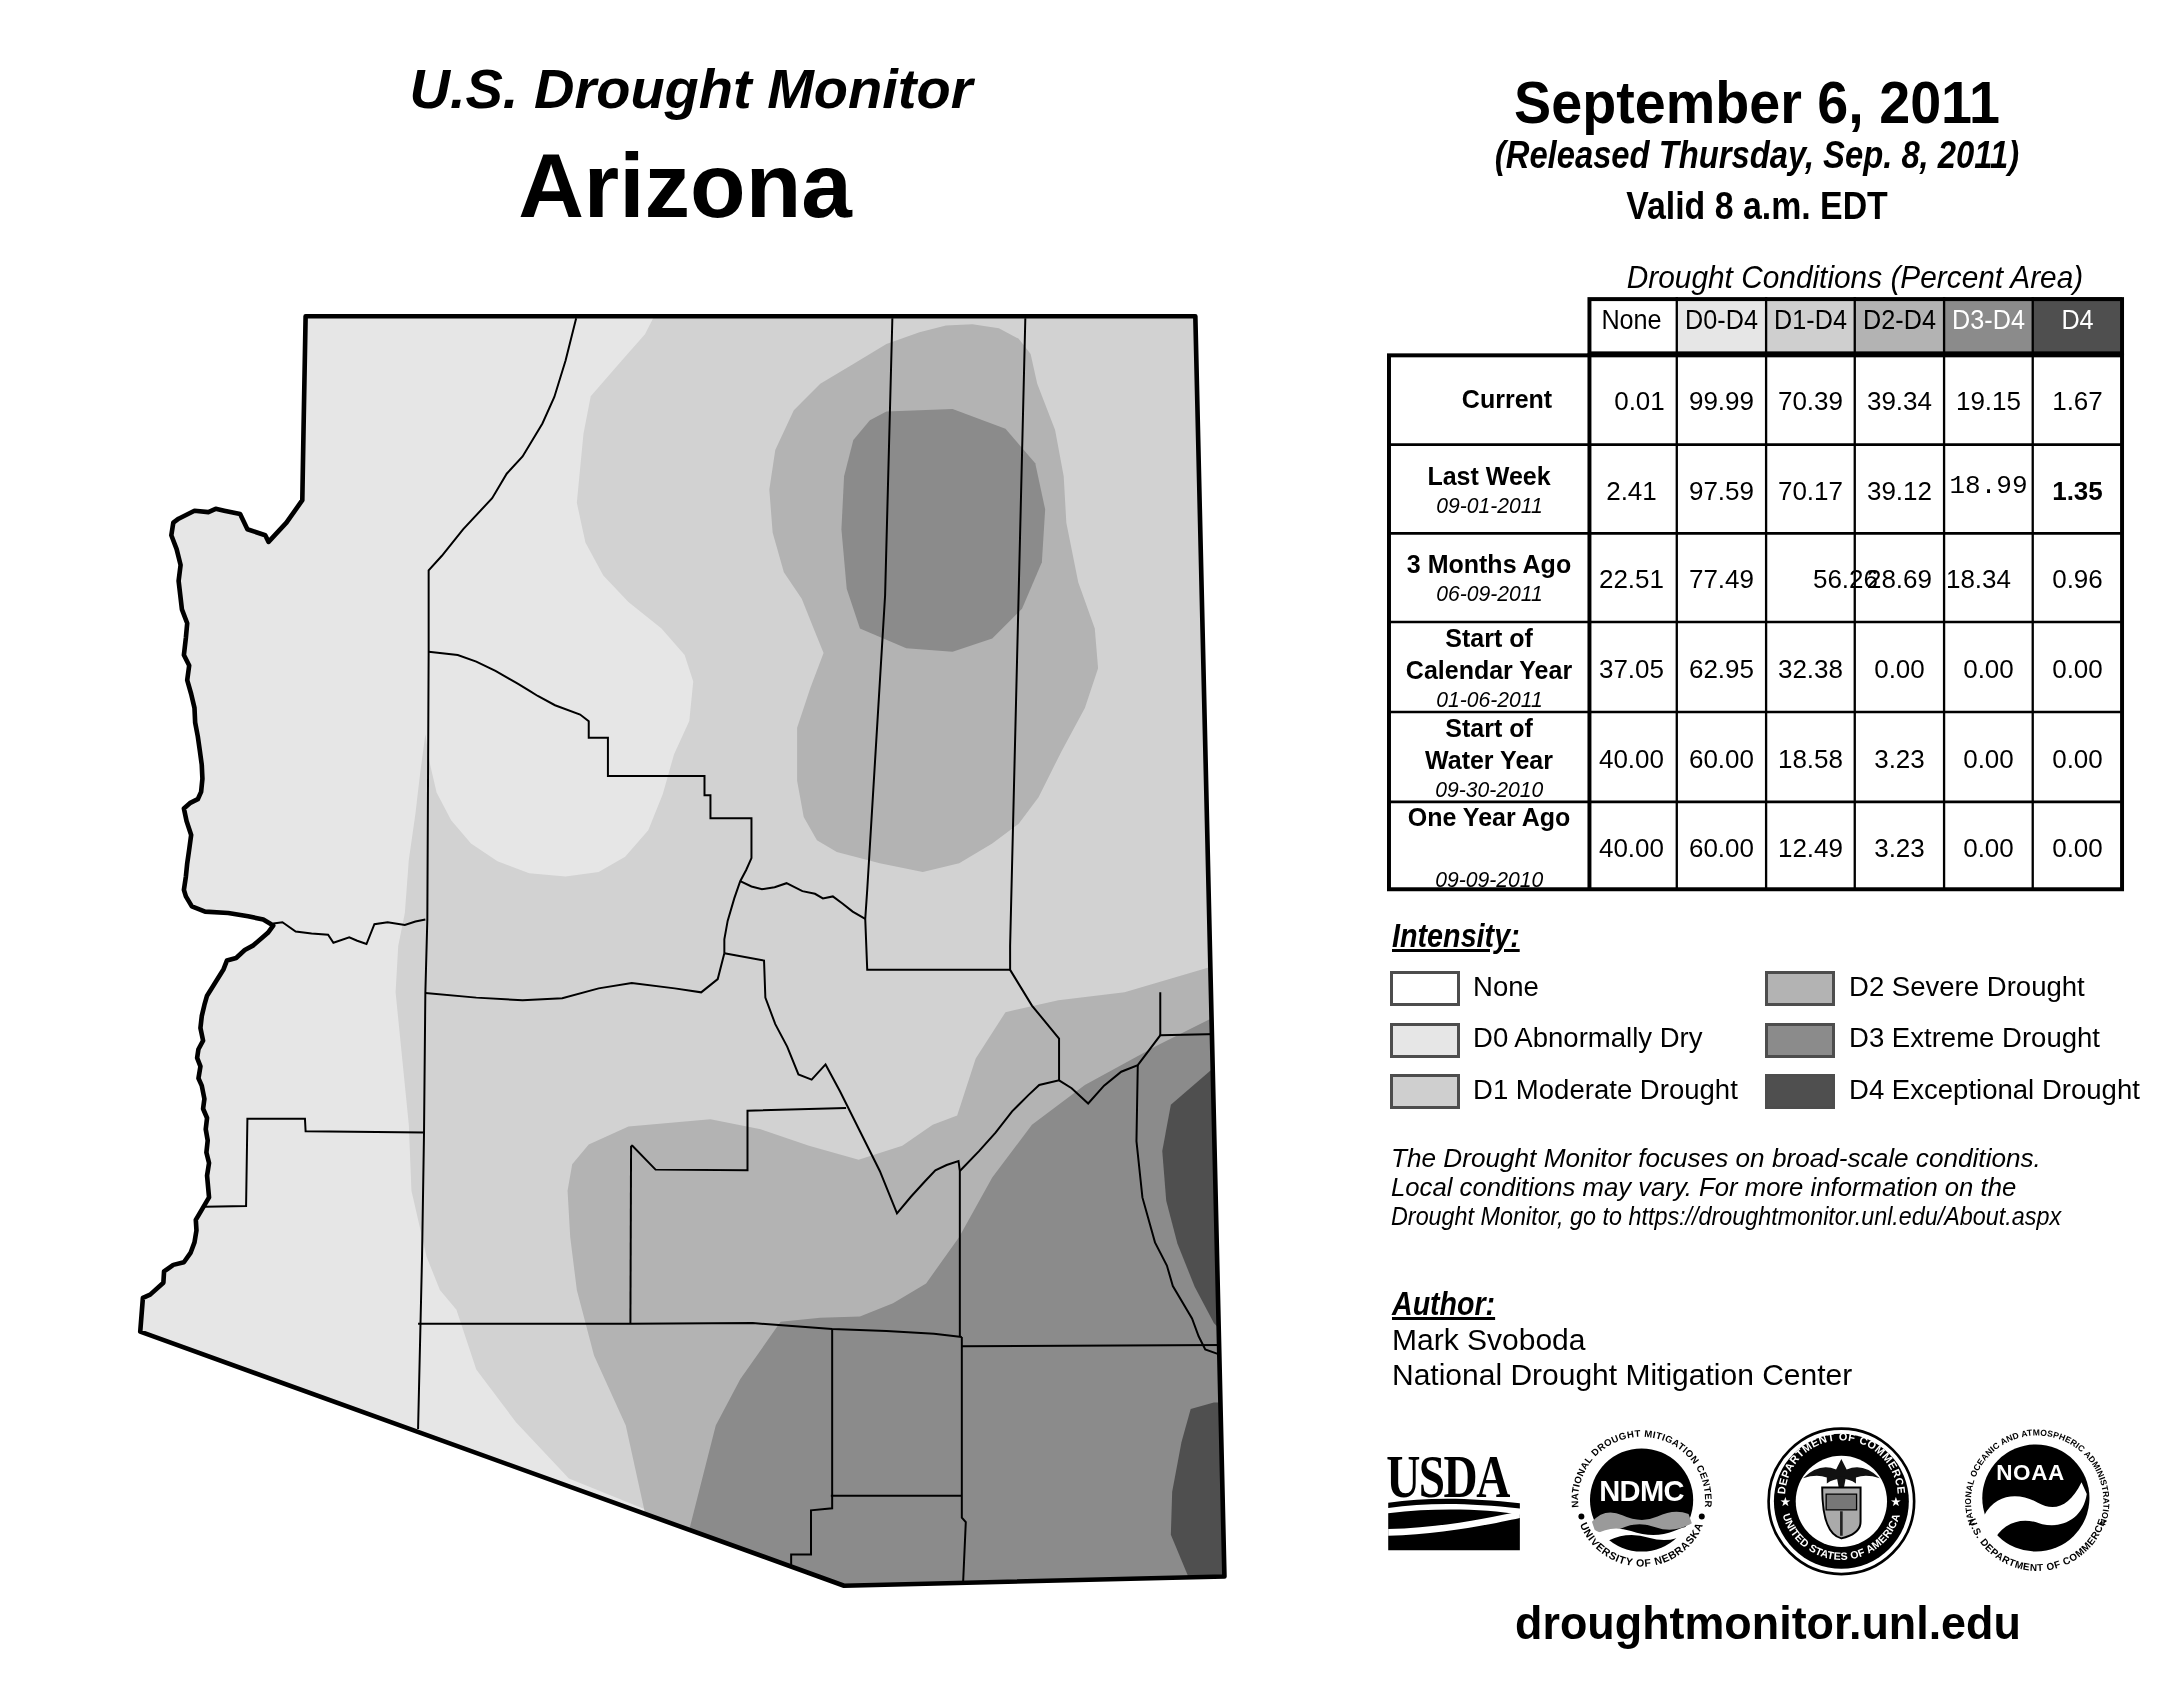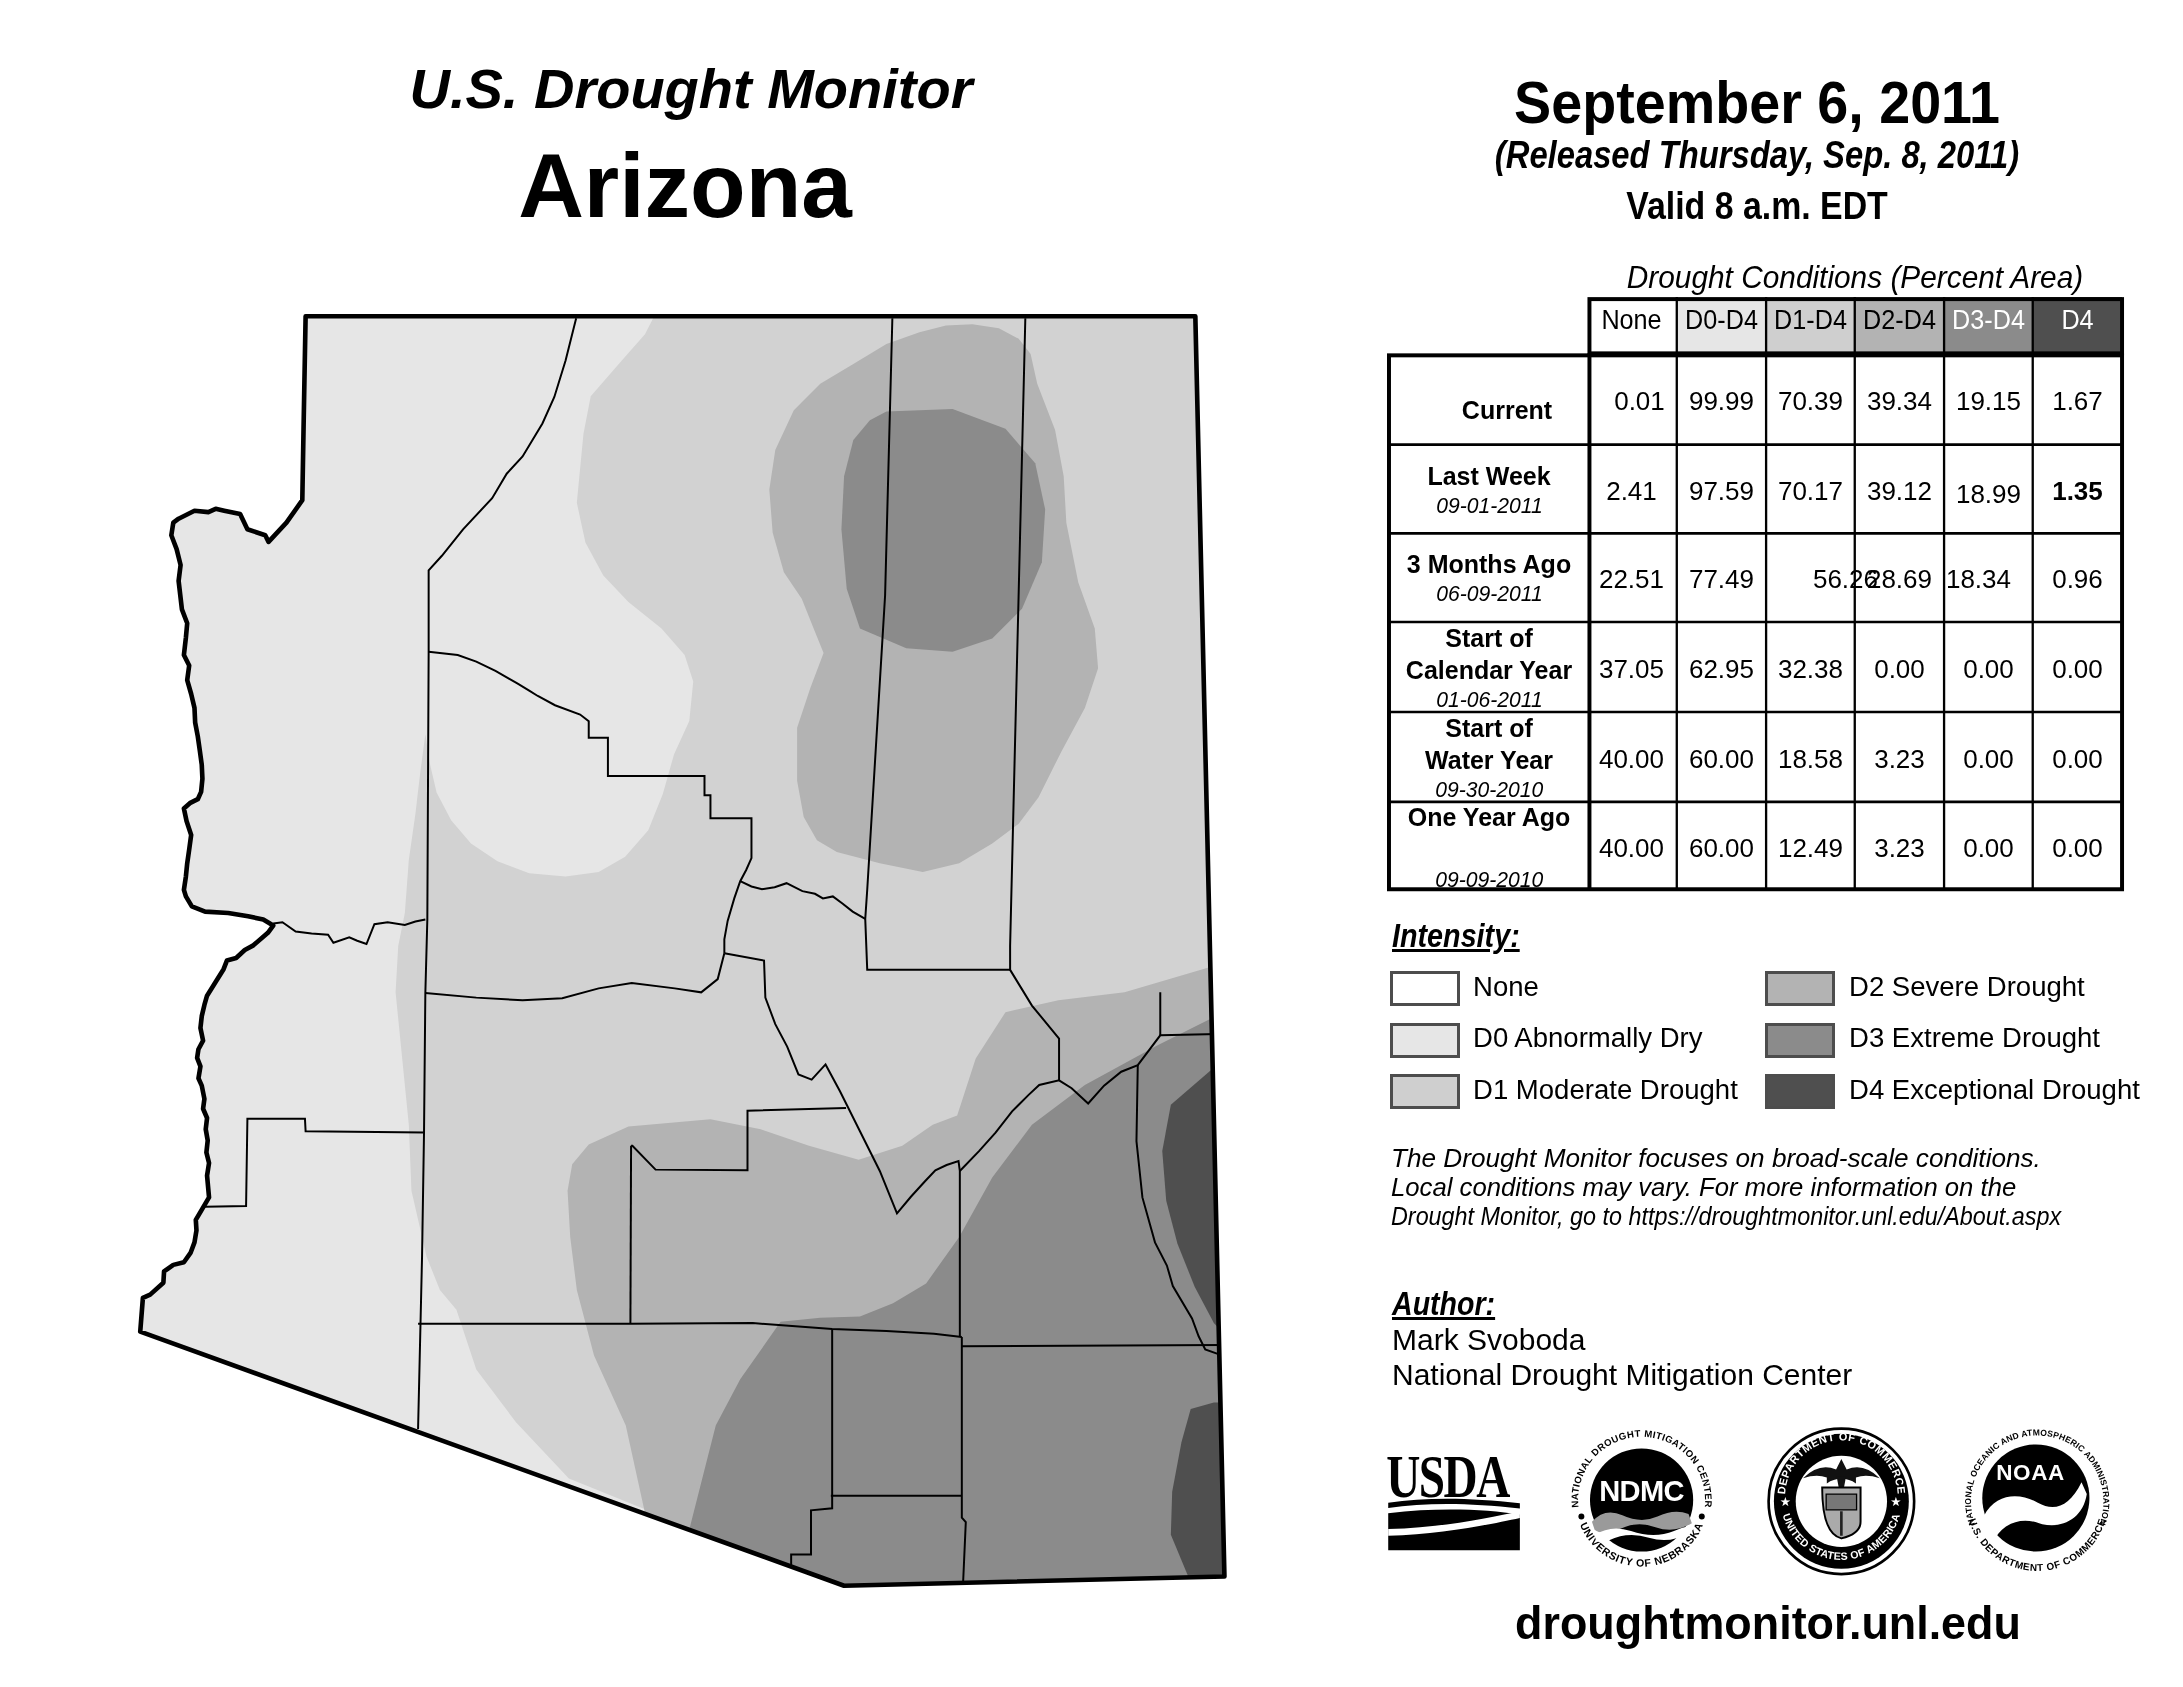--- a/index.html
+++ b/index.html
@@ -191,39 +191,39 @@
       <line x1="976" y1="0" x2="976" y2="895" stroke-width="3.5"></line>
 
       <line x1="3" y1="223" x2="1111" y2="223" stroke-width="4"></line>
       <line x1="3" y1="357" x2="1111" y2="357" stroke-width="4"></line>
       <line x1="3" y1="491" x2="1111" y2="491" stroke-width="4"></line>
       <line x1="3" y1="627" x2="1111" y2="627" stroke-width="4"></line>
       <line x1="3" y1="763" x2="1111" y2="763" stroke-width="4"></line>
     </g>
   </svg>
 
-  <div class="abs" style="left:4px;top:56px;width:232px;height:91px;display:flex;flex-direction:column;justify-content:center;align-items:center;text-align:left;margin-top:11px;">
+  <div class="abs" style="left:4px;top:56px;width:232px;height:91px;display:flex;flex-direction:column;justify-content:center;align-items:center;text-align:left;">
       <div style="font-size:25px;font-weight:bold;line-height:32px;">Current</div>
     </div>
   <div class="abs ctr" style="left:200px;top:91px;width:105px;font-size:26px;line-height:1;">0.01</div>
   <div class="abs ctr" style="left:290px;top:91px;width:89px;font-size:26px;line-height:1;">99.99</div>
   <div class="abs ctr" style="left:379px;top:91px;width:89px;font-size:26px;line-height:1;">70.39</div>
   <div class="abs ctr" style="left:468px;top:91px;width:89px;font-size:26px;line-height:1;">39.34</div>
   <div class="abs ctr" style="left:557px;top:91px;width:89px;font-size:26px;line-height:1;">19.15</div>
   <div class="abs ctr" style="left:646px;top:91px;width:89px;font-size:26px;line-height:1;">1.67</div>
 
   <div class="abs" style="left:4px;top:148px;width:196px;height:89px;display:flex;flex-direction:column;justify-content:center;align-items:center;text-align:center;">
       <div style="font-size:25px;font-weight:bold;line-height:32px;">Last Week</div>
       <div style="font-size:22px;font-style:italic;line-height:27px;transform:scaleX(0.96);">09-01-2011</div>
     </div>
   <div class="abs ctr" style="left:200px;top:181px;width:89px;font-size:26px;line-height:1;">2.41</div>
   <div class="abs ctr" style="left:290px;top:181px;width:89px;font-size:26px;line-height:1;">97.59</div>
   <div class="abs ctr" style="left:379px;top:181px;width:89px;font-size:26px;line-height:1;">70.17</div>
   <div class="abs ctr" style="left:468px;top:181px;width:89px;font-size:26px;line-height:1;">39.12</div>
-  <div class="abs ctr" style="left:557px;top:184px;width:89px;font-size:26px;line-height:1;">18.99</div>
+  <div class="abs ctr" style="left:557px;top:176px;width:89px;font-size:26px;line-height:1;font-family:Liberation Mono, monospace;">18.99</div>
   <div class="abs ctr" style="left:646px;top:181px;width:89px;font-size:26px;line-height:1;font-weight:bold;">1.35</div>
 
   <div class="abs" style="left:4px;top:236px;width:196px;height:89px;display:flex;flex-direction:column;justify-content:center;align-items:center;text-align:center;">
       <div style="font-size:25px;font-weight:bold;line-height:32px;">3 Months Ago</div>
       <div style="font-size:22px;font-style:italic;line-height:27px;transform:scaleX(0.96);">06-09-2011</div>
     </div>
   <div class="abs ctr" style="left:200px;top:269px;width:89px;font-size:26px;line-height:1;">22.51</div>
   <div class="abs ctr" style="left:290px;top:269px;width:89px;font-size:26px;line-height:1;">77.49</div>
   <div class="abs ctr" style="left:379px;top:269px;width:71px;font-size:26px;line-height:1;margin-left:44px;">56.26</div>
   <div class="abs ctr" style="left:468px;top:269px;width:89px;font-size:26px;line-height:1;">28.69</div>

